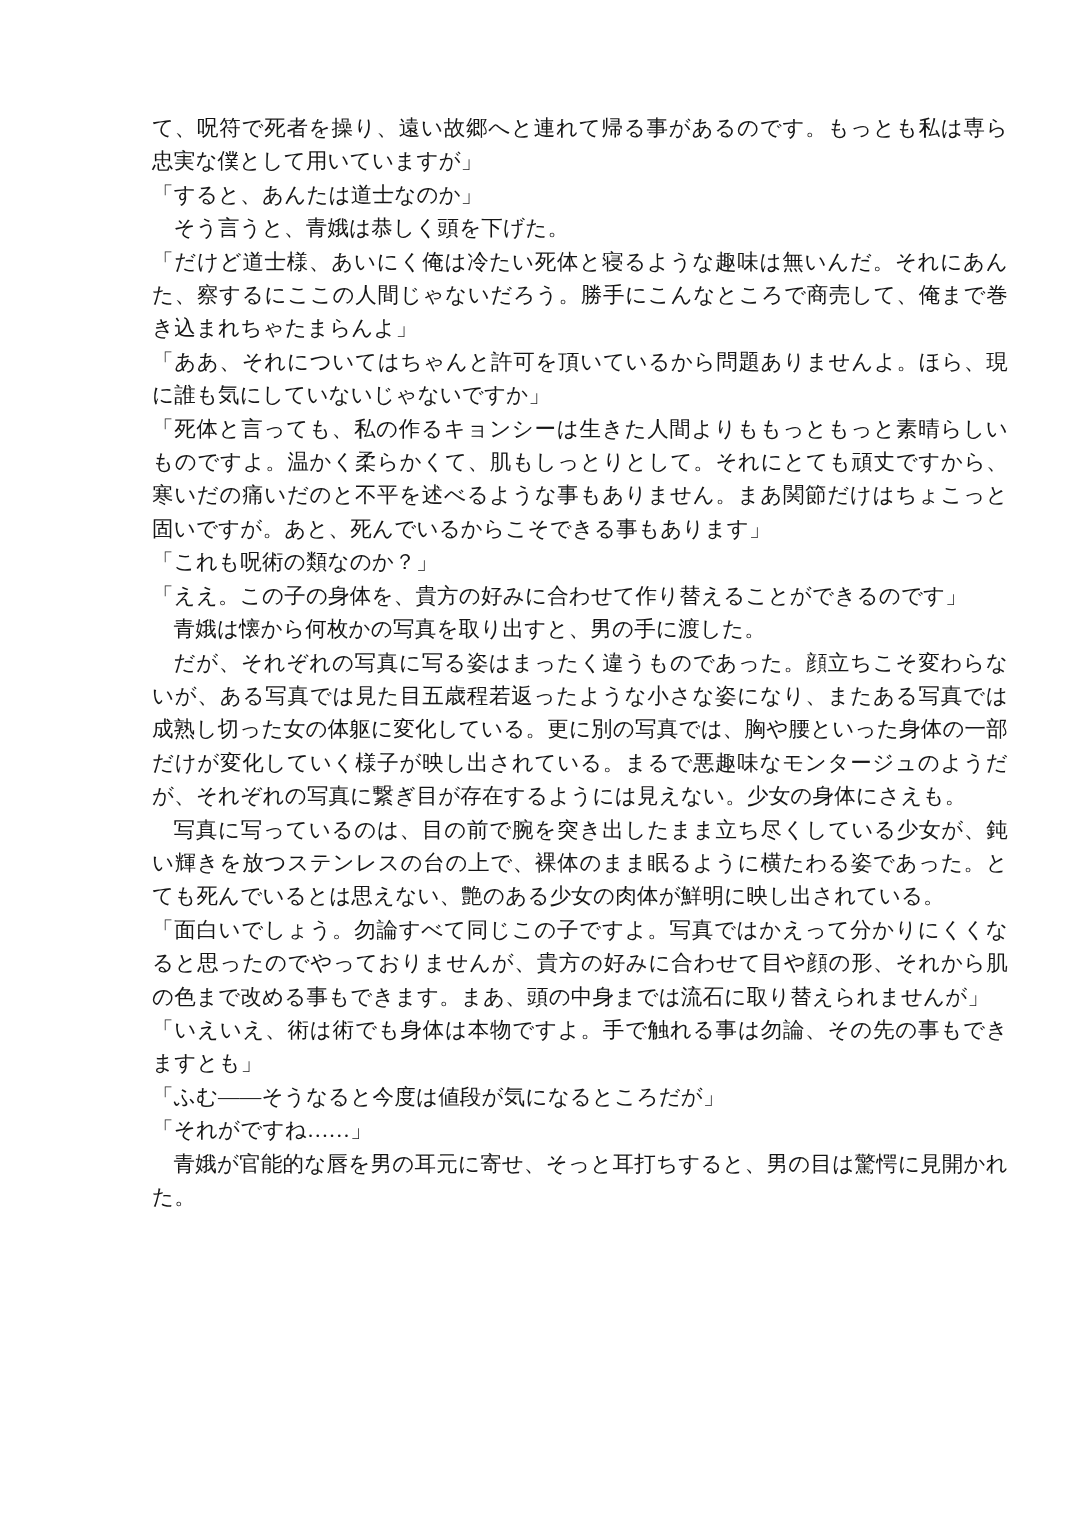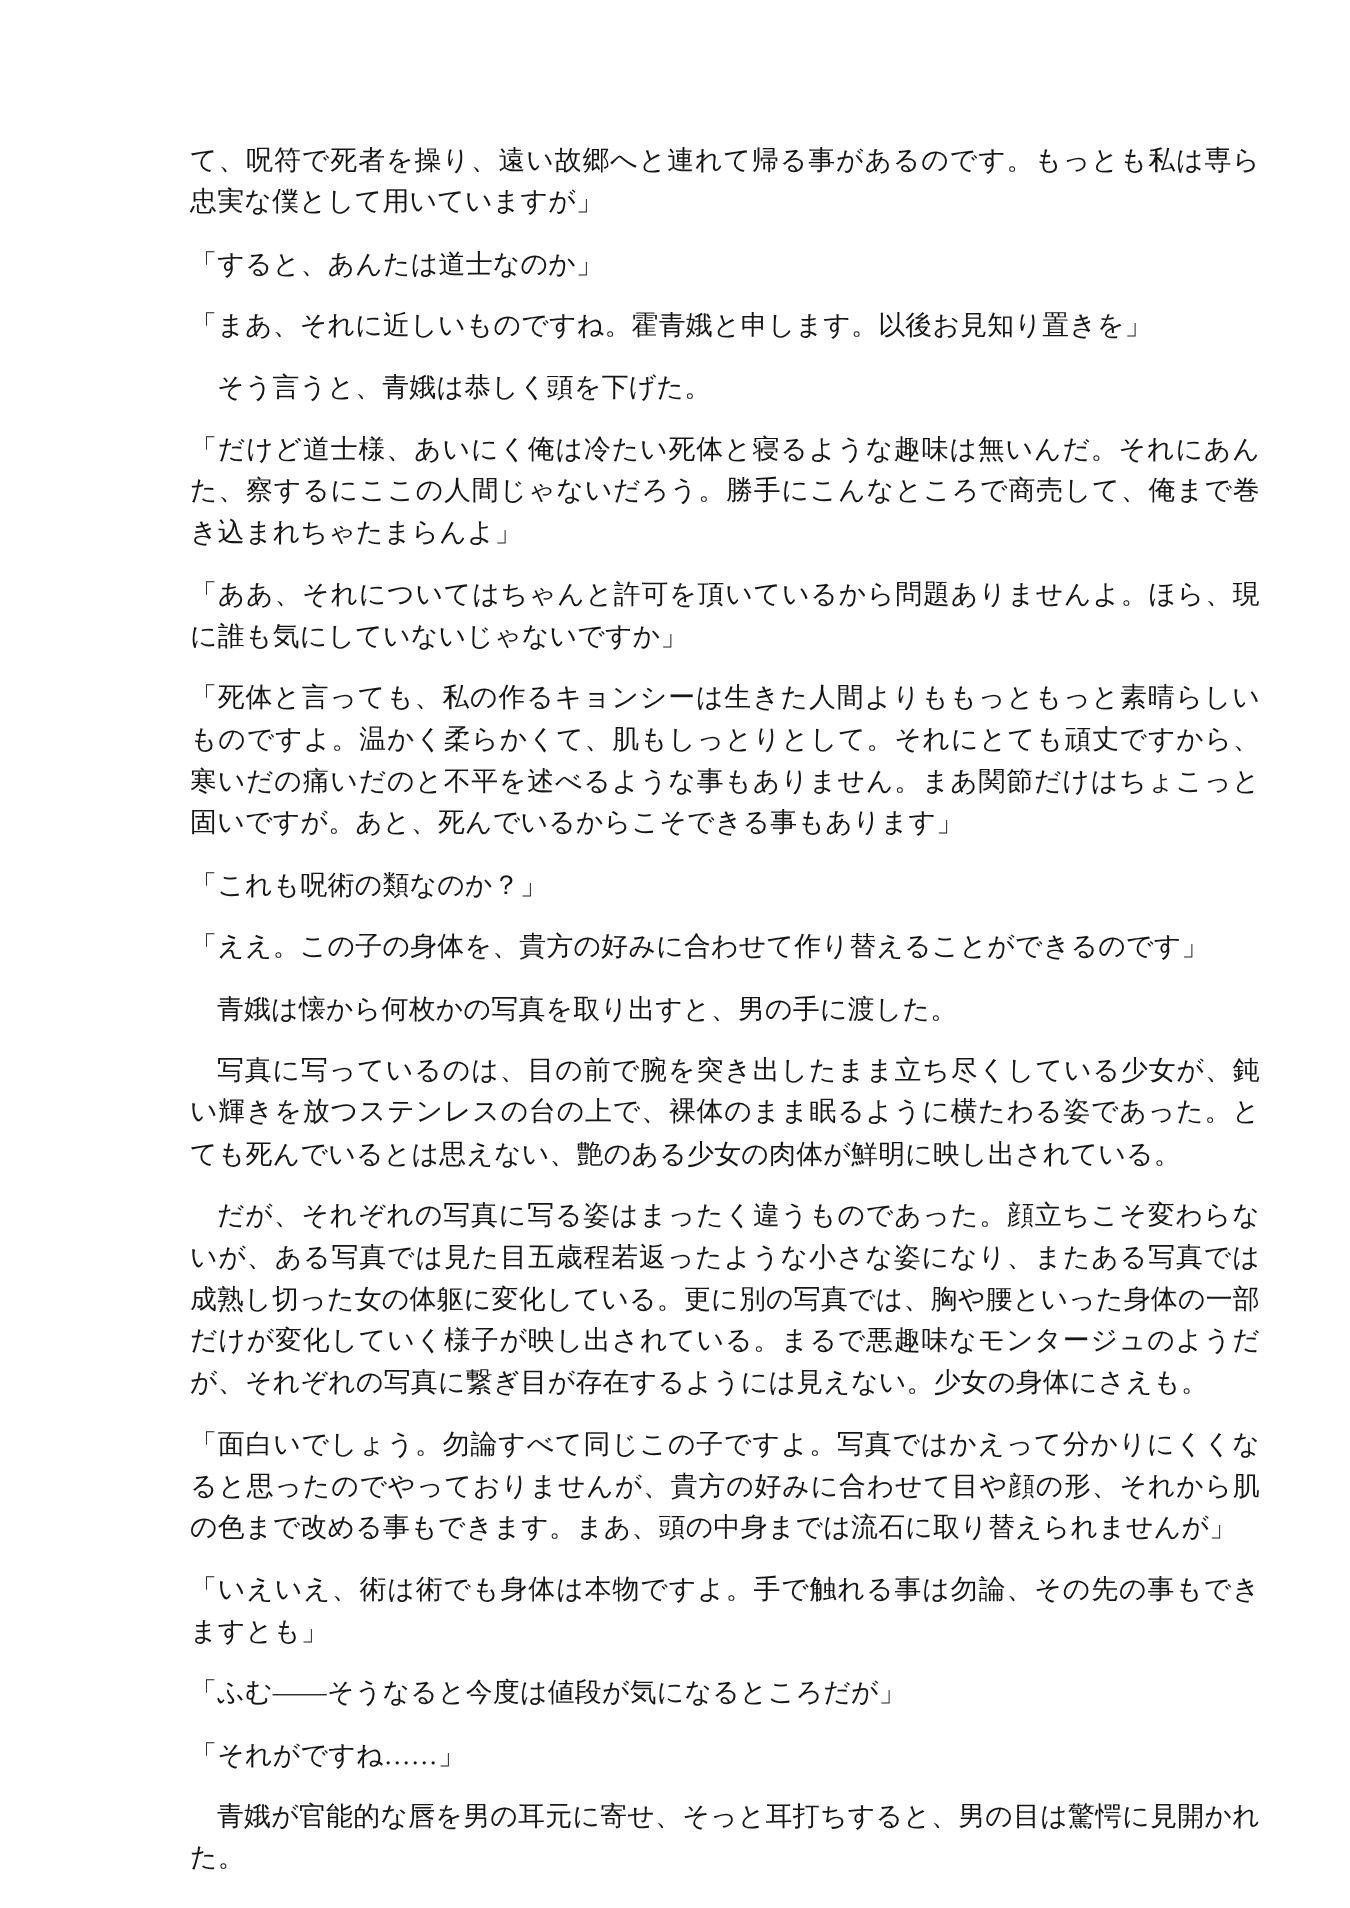--- a/index.html
+++ b/index.html
@@ -32,39 +32,38 @@
   }
   .para {
     margin: 0;
     text-indent: 0;
   }
   .para.indent {
     text-indent: 1em;
     font-family: Liberation Serif, serif;
   }
   .para + .para {
-    margin-top: 16px;
+    margin-top: 0;
   }
 </style>
 </head>
 <body>
 
 <div class="page">
   <div class="body-text" id="body-container">
       <p class="para">て、呪符で死者を操り、遠い故郷へと連れて帰る事があるのです。もっとも私は専ら忠実な僕として用いていますが」</p>
       <p class="para">「すると、あんたは道士なのか」</p>
-      <p class="para">「まあ、それに近しいものですね。霍青娥と申します。以後お見知り置きを」</p>
       <p class="para indent">そう言うと、青娥は恭しく頭を下げた。</p>
       <p class="para">「だけど道士様、あいにく俺は冷たい死体と寝るような趣味は無いんだ。それにあんた、察するにここの人間じゃないだろう。勝手にこんなところで商売して、俺まで巻き込まれちゃたまらんよ」</p>
       <p class="para">「ああ、それについてはちゃんと許可を頂いているから問題ありませんよ。ほら、現に誰も気にしていないじゃないですか」</p>
       <p class="para">「死体と言っても、私の作るキョンシーは生きた人間よりももっともっと素晴らしいものですよ。温かく柔らかくて、肌もしっとりとして。それにとても頑丈ですから、寒いだの痛いだのと不平を述べるような事もありません。まあ関節だけはちょこっと固いですが。あと、死んでいるからこそできる事もあります」</p>
       <p class="para">「これも呪術の類なのか？」</p>
       <p class="para">「ええ。この子の身体を、貴方の好みに合わせて作り替えることができるのです」</p>
       <p class="para indent">青娥は懐から何枚かの写真を取り出すと、男の手に渡した。</p>
+      <p class="para indent">だが、それぞれの写真に写る姿はまったく違うものであった。顔立ちこそ変わらないが、ある写真では見た目五歳程若返ったような小さな姿になり、またある写真では成熟し切った女の体躯に変化している。更に別の写真では、胸や腰といった身体の一部だけが変化していく様子が映し出されている。まるで悪趣味なモンタージュのようだが、それぞれの写真に繋ぎ目が存在するようには見えない。少女の身体にさえも。</p>
       <p class="para indent">写真に写っているのは、目の前で腕を突き出したまま立ち尽くしている少女が、鈍い輝きを放つステンレスの台の上で、裸体のまま眠るように横たわる姿であった。とても死んでいるとは思えない、艶のある少女の肉体が鮮明に映し出されている。</p>
-      <p class="para indent">だが、それぞれの写真に写る姿はまったく違うものであった。顔立ちこそ変わらないが、ある写真では見た目五歳程若返ったような小さな姿になり、またある写真では成熟し切った女の体躯に変化している。更に別の写真では、胸や腰といった身体の一部だけが変化していく様子が映し出されている。まるで悪趣味なモンタージュのようだが、それぞれの写真に繋ぎ目が存在するようには見えない。少女の身体にさえも。</p>
       <p class="para">「面白いでしょう。勿論すべて同じこの子ですよ。写真ではかえって分かりにくくなると思ったのでやっておりませんが、貴方の好みに合わせて目や顔の形、それから肌の色まで改める事もできます。まあ、頭の中身までは流石に取り替えられませんが」</p>
       <p class="para">「いえいえ、術は術でも身体は本物ですよ。手で触れる事は勿論、その先の事もできますとも」</p>
       <p class="para">「ふむ――そうなると今度は値段が気になるところだが」</p>
       <p class="para">「それがですね……」</p>
       <p class="para indent">青娥が官能的な唇を男の耳元に寄せ、そっと耳打ちすると、男の目は驚愕に見開かれた。</p>
     </div>
 </div>
 
 </body></html>

